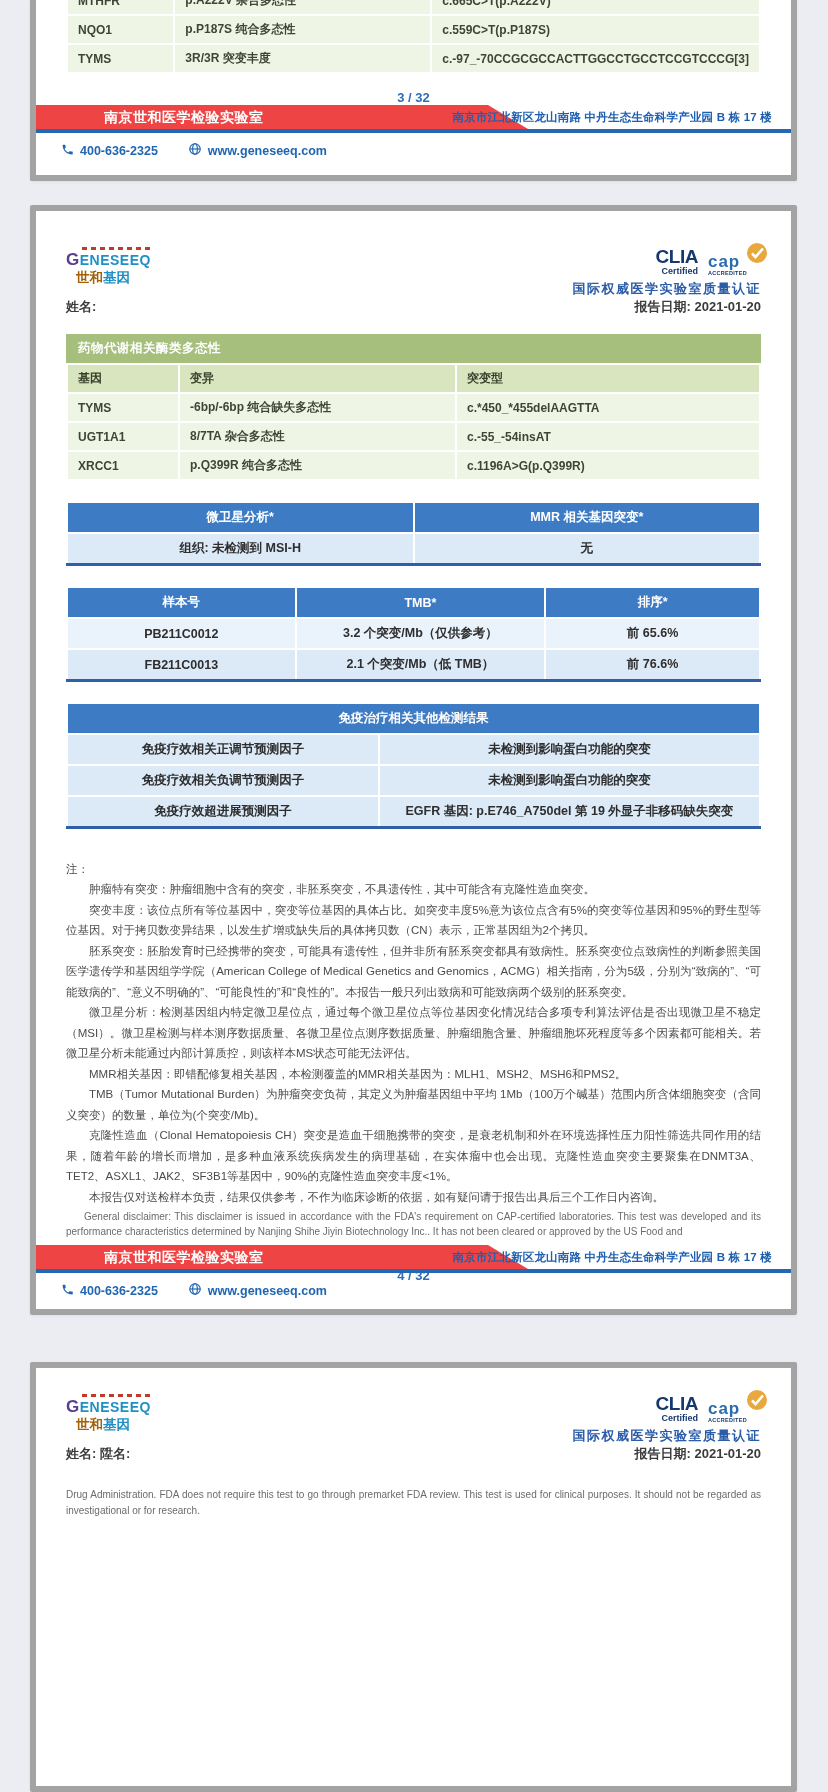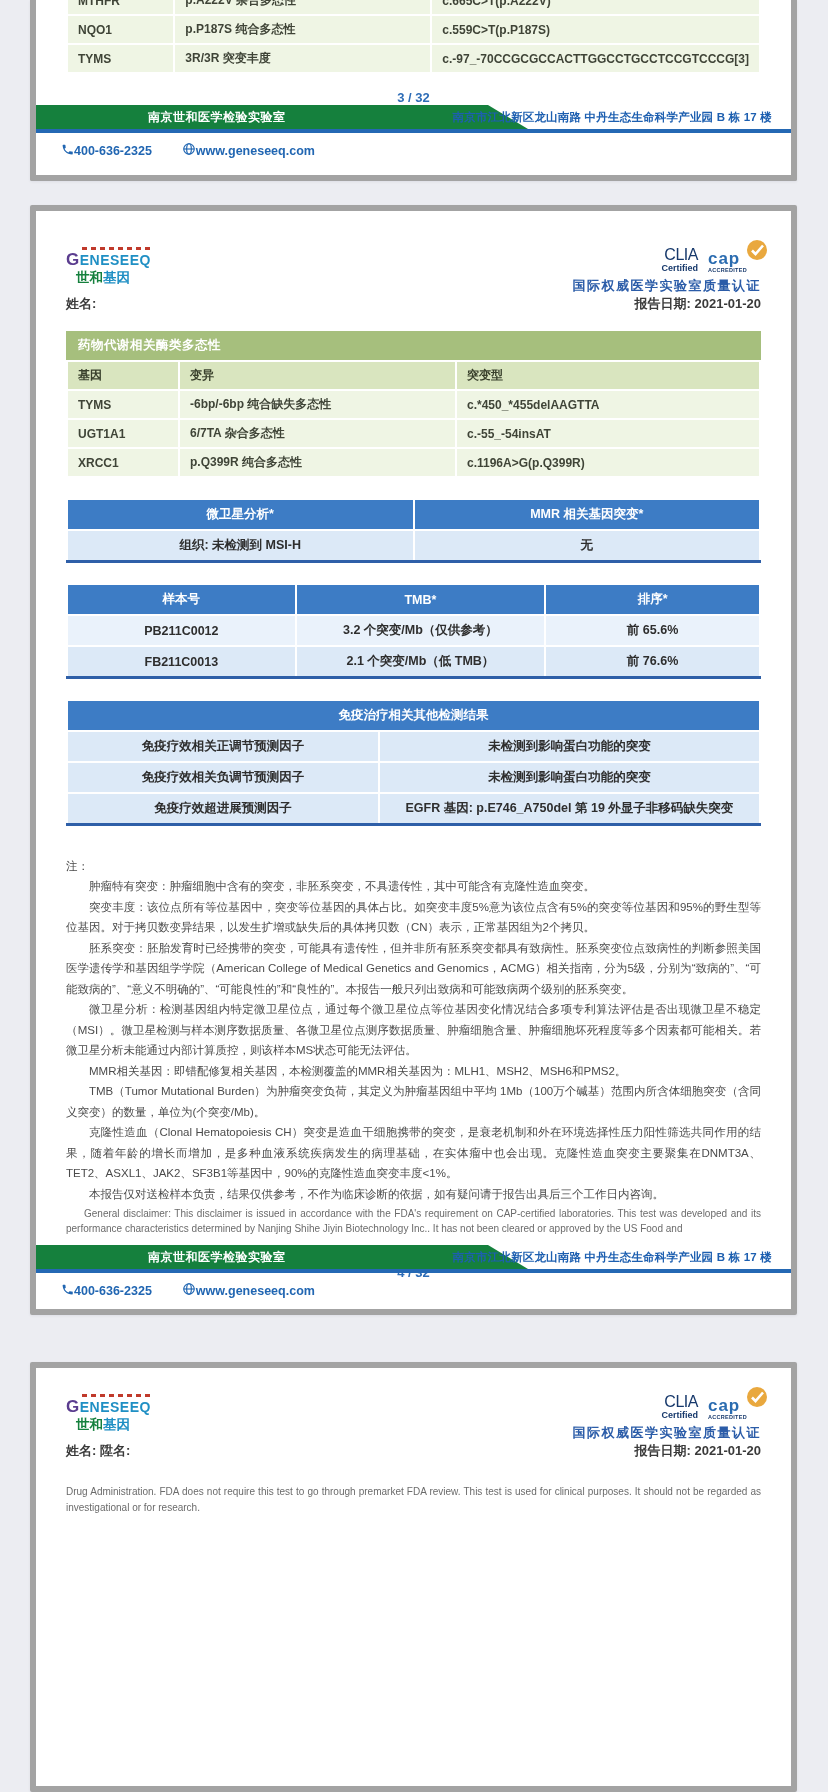--- a/index.html
+++ b/index.html
@@ -62,52 +62,52 @@
     text-align:center;color:#2e6db7;font-size:13px;font-weight:600;margin-top:28px;
   }
   #page-a .page-num{margin-top:16px;}
 
   
   .footer{position:absolute;left:0;right:0;}
   #page-a .footer{bottom:16px;}
   #page-b .footer{bottom:10px;}
   .f-top{position:relative;height:24px;}
   .f-ribbon{
-    position:absolute;left:0;top:0;width:492px;height:24px;background:#15803d;
+    position:absolute;left:0;top:0;width:492px;height:24px;background:#ef4444;
     clip-path:polygon(0 0,452px 0,492px 100%,0 100%);
-    color:#fff;font-size:12px;font-weight:bold;line-height:24px;
-    padding-left:112px;box-sizing:border-box;letter-spacing:.5px;
+    color:#fff;font-size:14px;font-weight:bold;line-height:24px;
+    padding-left:68px;box-sizing:border-box;letter-spacing:.5px;
   }
   .f-addr{
     position:absolute;right:19px;top:5px;color:#1d5fb0;
     font-size:11.5px;font-weight:bold;letter-spacing:.2px;
   }
   .f-line{height:4px;background:#2468b4;}
   .f-contacts{
     margin:9px 0 0 25px;display:flex;gap:30px;align-items:center;
     color:#2166b2;font-size:12.5px;font-weight:600;
   }
-  .f-item{display:flex;align-items:center;}
+  .f-item{display:flex;align-items:center;gap:6px;}
   .footer-sliver{position:absolute;top:423px;left:55px;width:300px;height:12px;background:#2468b4;}
 
   
   .pg-header{display:flex;justify-content:space-between;align-items:flex-start;padding:36px 30px 0;}
   #page-c .pg-header{padding-top:26px;}
   .logo{line-height:1.05;}
   .logo-dots{height:3px;width:68px;margin:0 0 1px 16px;
     background:repeating-linear-gradient(90deg,#c0392b 0 5px,transparent 5px 9px);}
   .logo-en{color:#1f8fc4;font-weight:800;font-size:14px;letter-spacing:.5px;display:block;}
   .logo-en::first-letter{color:#5b3d8f;font-size:17px;}
   .logo-cn{font-size:13.5px;font-weight:800;margin-top:2px;margin-left:10px;}
-  .logo-cn .cn1{color:#15803d;margin-top:48px;} .logo-cn .cn2{color:#1f8fc4;}
+  .logo-cn .cn1{color:#a16207;margin-top:48px;} .logo-cn .cn2{color:#1f8fc4;}
 
   .cert{display:flex;flex-direction:column;align-items:flex-end;}
   .cert-row{display:flex;align-items:flex-end;gap:10px;}
   .clia{text-align:right;color:#16386b;line-height:1;}
-  .clia-main{font-size:16px;font-weight:400;letter-spacing:-.5px;}
+  .clia-main{font-size:19px;font-weight:700;letter-spacing:-.5px;}
   .clia-sub{font-size:9px;font-weight:bold;margin-top:1px;}
   .cap{position:relative;color:#2b6cb0;line-height:1;padding-right:14px;}
   .cap-main{font-size:17px;font-weight:800;letter-spacing:1px;}
   .cap-sub{font-size:5.5px;font-weight:bold;color:#16386b;margin-top:1px;letter-spacing:.3px;}
   .cap-badge{position:absolute;right:-8px;top:-12px;}
   .cert-caption{font-size:13px;color:#2b5ca8;font-weight:bold;margin-top:4px;letter-spacing:1.5px;}
 
   .meta-row{
     display:flex;justify-content:space-between;padding:0 30px;
     font-size:13px;color:#3a3a3a;font-weight:600;
@@ -218,21 +218,21 @@
         <td class="c2">变异</td>
         <td>突变型</td>
       </tr>
       <tr>
         <td class="c1">TYMS</td>
         <td class="c2">-6bp/-6bp 纯合缺失多态性</td>
         <td>c.*450_*455delAAGTTA</td>
       </tr>
       <tr>
         <td class="c1">UGT1A1</td>
-        <td class="c2">6/7TA 杂合多态性</td>
+        <td class="c2">8/7TA 杂合多态性</td>
         <td>c.-55_-54insAT</td>
       </tr>
       <tr>
         <td class="c1">XRCC1</td>
         <td class="c2">p.Q399R 纯合多态性</td>
         <td>c.1196A&gt;G(p.Q399R)</td>
       </tr>
     </tbody>
       </table>
   </div>

